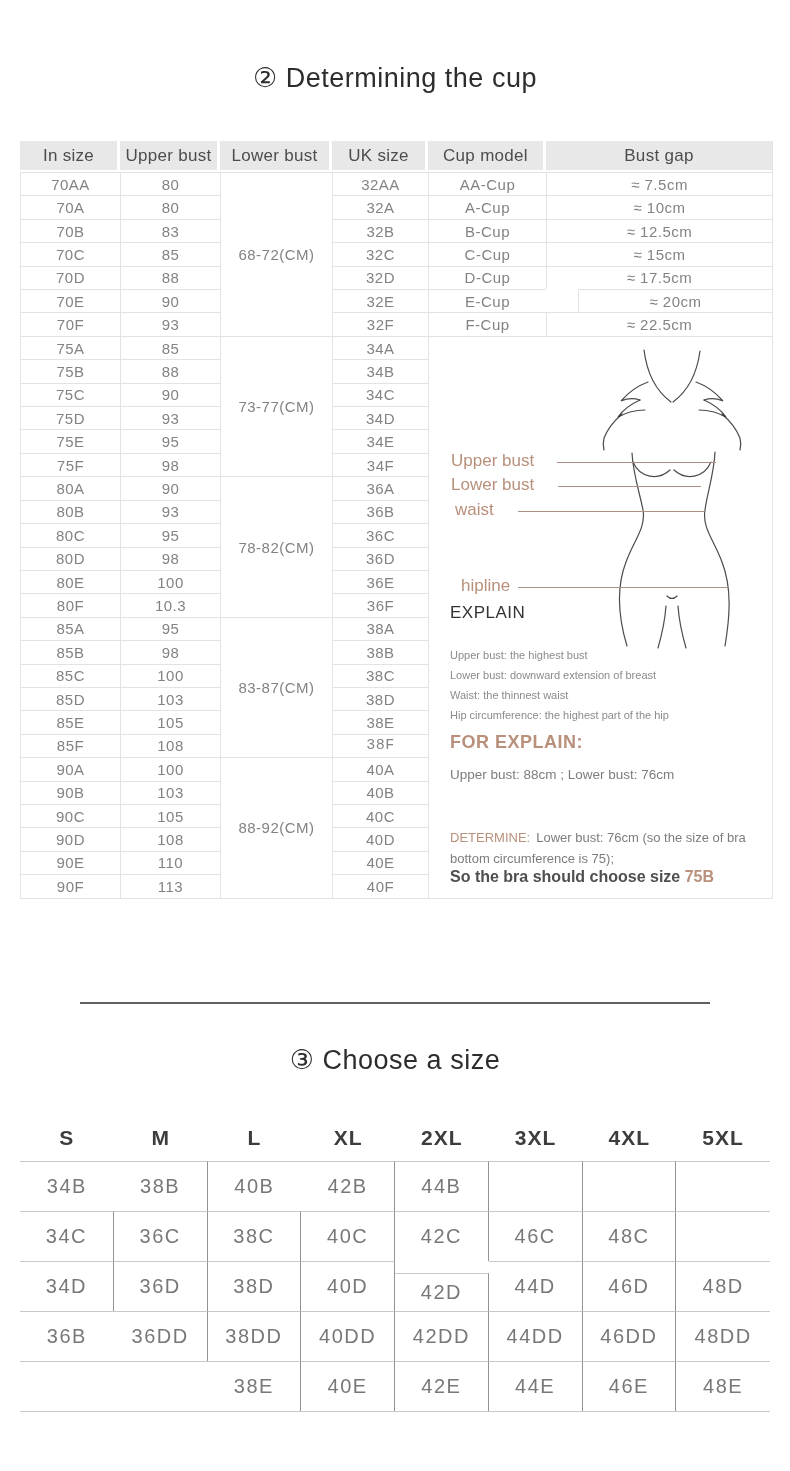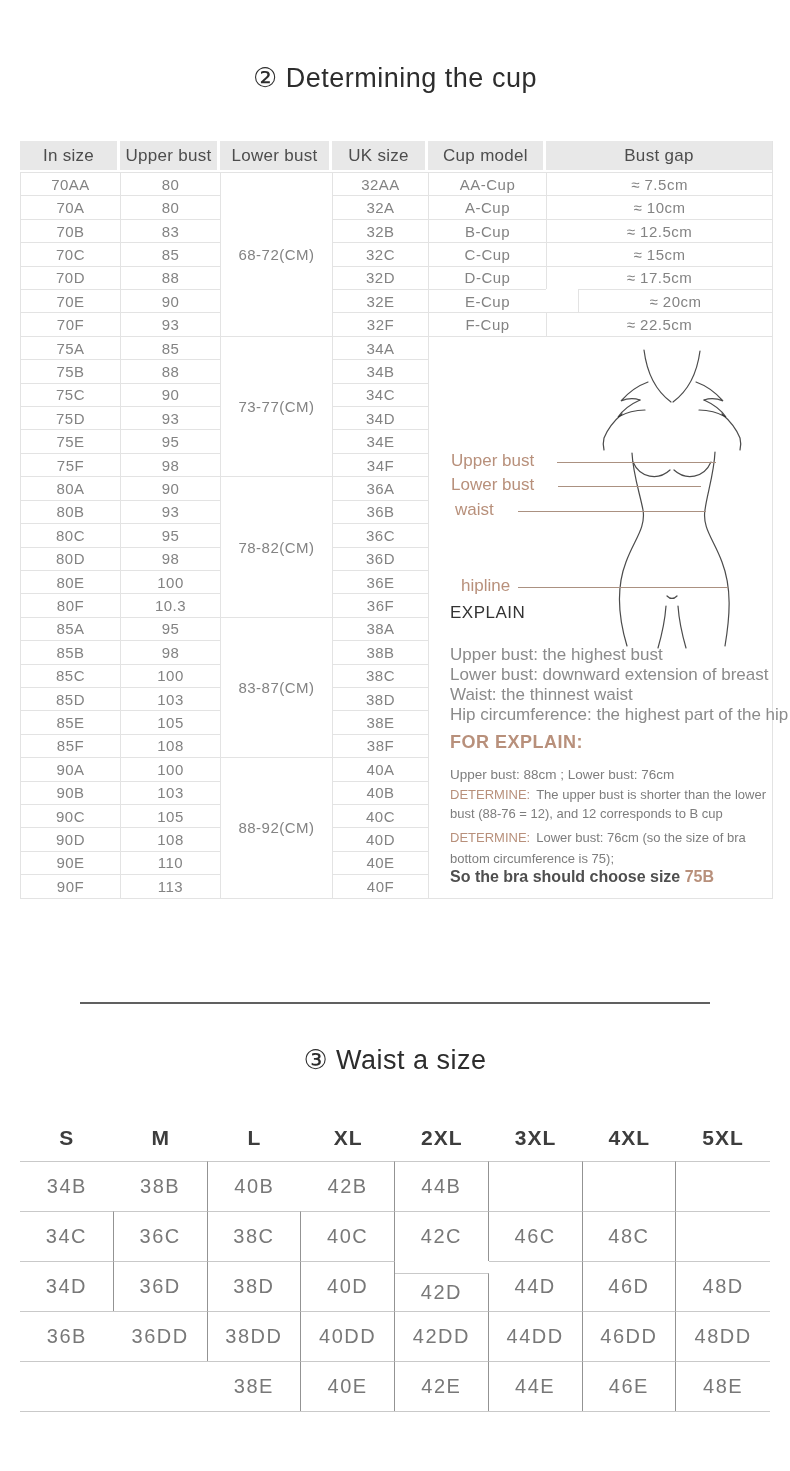--- a/index.html
+++ b/index.html
@@ -41,21 +41,21 @@
 
   
   #info-region {
     grid-column:5 / 7; grid-row:9 / 33;
     border-left:1px solid #e3e3e3; border-top:1px solid #e3e3e3;
     position:relative; background:#fff;
   }
   .mlabel { position:absolute; color:var(--accent); font-size:17px; white-space:nowrap; }
   .mline  { position:absolute; height:1px; background:#ab9181; }
   #explain-heading { position:absolute; left:21px; top:266px; font-size:17px; color:#333333; letter-spacing:0.5px; }
-  #explain-lines { position:absolute; left:21px; top:308px; font-size:17px; color:#8b8b8b; line-height:20px; white-space:nowrap; }
+  #explain-lines { position:absolute; left:21px; top:308px; font-size:11px; color:#8b8b8b; line-height:20px; white-space:nowrap; }
   #example-heading { position:absolute; left:21px; top:395px; font-size:18px; font-weight:bold; color:var(--accent); letter-spacing:0.5px; }
   #example-line1 { position:absolute; left:21px; top:430px; font-size:13.5px; color:#7d7d7d; white-space:nowrap; }
   .det { position:absolute; left:21px; width:322px; font-size:13px; color:#7d7d7d; line-height:19px; }
   #det1 { top:448px; }
   #det2 { top:490px; line-height:21px; }
   .det-label { color:var(--accent); margin-right:6px; }
   #conclusion { position:absolute; left:21px; top:531px; font-size:16px; font-weight:bold; color:#4f4f4f; white-space:nowrap; }
   #conclusion .hl { color:var(--accent); }
 
   #figure-svg { position:absolute; left:171px; top:7px; }
@@ -162,21 +162,21 @@
     <div class="cd" style="grid-area: 23 / 2;">100</div>
     <div class="cd" style="grid-area: 23 / 4;">38C</div>
     <div class="cd" style="grid-area: 24 / 1;">85D</div>
     <div class="cd" style="grid-area: 24 / 2;">103</div>
     <div class="cd" style="grid-area: 24 / 4;">38D</div>
     <div class="cd" style="grid-area: 25 / 1;">85E</div>
     <div class="cd" style="grid-area: 25 / 2;">105</div>
     <div class="cd" style="grid-area: 25 / 4;">38E</div>
     <div class="cd" style="grid-area: 26 / 1;">85F</div>
     <div class="cd" style="grid-area: 26 / 2;">108</div>
-    <div class="cd" style="grid-area: 26 / 4;">38F</div>
+    <div class="cd" style="grid-area: 26 / 4; font-family: Liberation Mono, monospace;">38F</div>
     <div class="cd" style="grid-area: 27 / 1;">90A</div>
     <div class="cd" style="grid-area: 27 / 2;">100</div>
     <div class="cd" style="grid-area: 27 / 4;">40A</div>
     <div class="cd" style="grid-area: 28 / 1;">90B</div>
     <div class="cd" style="grid-area: 28 / 2;">103</div>
     <div class="cd" style="grid-area: 28 / 4;">40B</div>
     <div class="cd" style="grid-area: 29 / 1;">90C</div>
     <div class="cd" style="grid-area: 29 / 2;">105</div>
     <div class="cd" style="grid-area: 29 / 4;">40C</div>
     <div class="cd" style="grid-area: 30 / 1;">90D</div>
@@ -249,35 +249,32 @@
     <div id="explain-heading">EXPLAIN</div>
     <div id="explain-lines">
       <div>Upper bust: the highest bust</div>
       <div>Lower bust: downward extension of breast</div>
       <div>Waist: the thinnest waist</div>
       <div>Hip circumference: the highest part of the hip</div>
     </div>
 
     <div id="example-heading">FOR EXPLAIN:</div>
     <div id="example-line1">Upper bust:  88cm ; Lower bust:  76cm</div>
-    <div class="det" id="det1">
-      <span class="det-label">DETERMINE:</span><span>The upper bust is shorter than the lower bust (88-76 = 12), and 12 corresponds to B cup</span>
-    </div>
     <div class="det" id="det2">
       <span class="det-label">DETERMINE:</span><span>Lower bust: 76cm (so the size of bra bottom circumference is 75);</span>
     </div>
     <div id="conclusion">
       <span>So the bra should choose size </span><span class="hl">75B</span>
     </div>
   </div>
 </div>
 
 <div id="divider"></div>
 
-<h1 class="sec-title" id="title-size" style="margin:0;font-weight:normal;">③ Waist a size</h1>
+<h1 class="sec-title" id="title-size" style="margin:0;font-weight:normal;">③ Choose a size</h1>
 
 <div id="size-table">
     <div class="sh" style="grid-area: 1 / 1;">S</div>
     <div class="sh" style="grid-area: 1 / 2;">M</div>
     <div class="sh" style="grid-area: 1 / 3;">L</div>
     <div class="sh" style="grid-area: 1 / 4;">XL</div>
     <div class="sh" style="grid-area: 1 / 5;">2XL</div>
     <div class="sh" style="grid-area: 1 / 6;">3XL</div>
     <div class="sh" style="grid-area: 1 / 7;">4XL</div>
     <div class="sh" style="grid-area: 1 / 8;">5XL</div>

